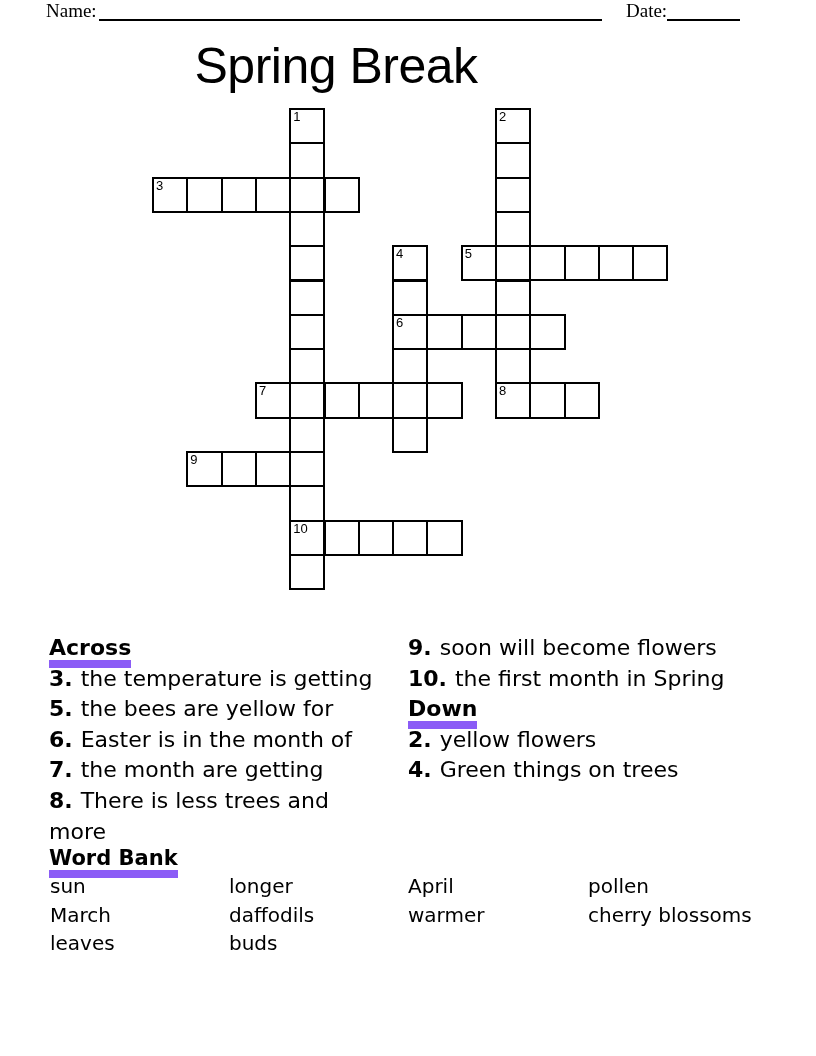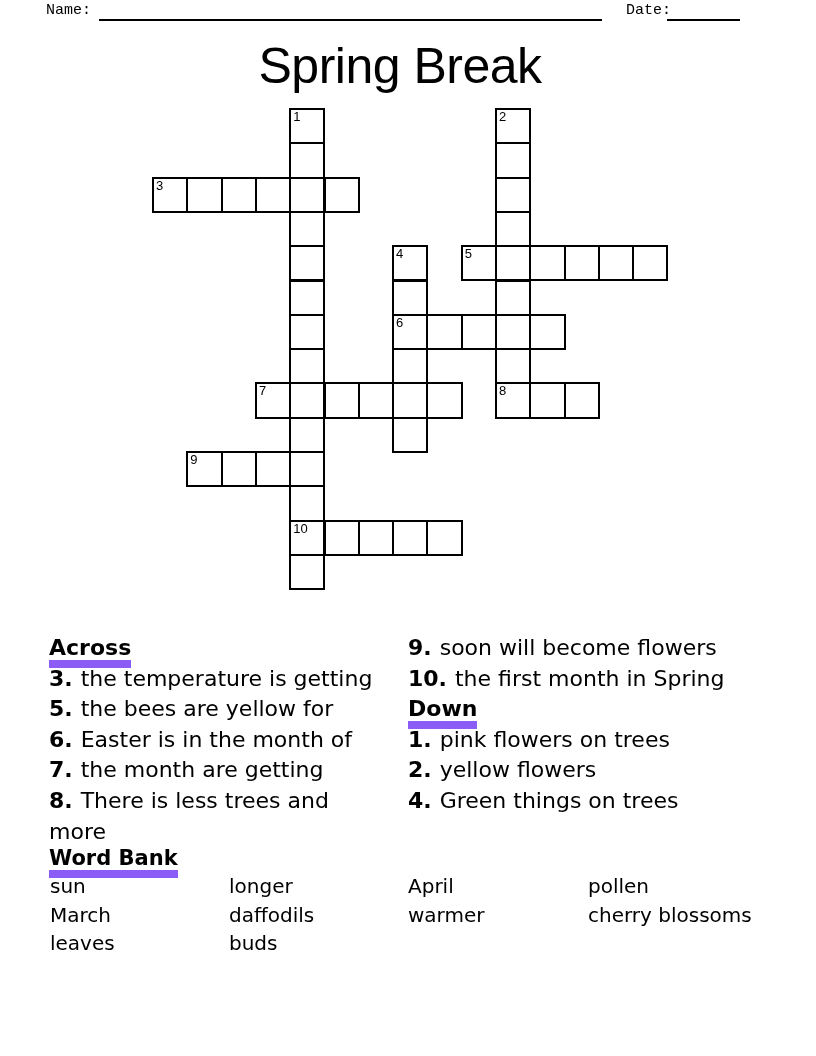--- a/index.html
+++ b/index.html
@@ -6,39 +6,38 @@
   .page{
     position:relative;
     width:816px;height:1056px;
     background:#fff;color:#000;
     font-family:"DejaVu Sans", sans-serif;
     overflow:hidden;
   }
   
   .hdr-label{
     position:absolute;
-    font-family:Liberation Mono, monospace;
-    font-size:15px;line-height:20px;
+    font-family:Liberation Serif, serif;
+    font-size:19px;line-height:20px;
   }
   .name-label{left:46px;top:1px;}
   .date-label{left:626px;top:1px;}
   .blank-line{
     position:absolute;top:3px;height:16px;
     border-bottom:2px solid #000;
   }
   .name-line{left:99px;width:503px;}
   .date-line{left:667px;width:73px;}
   
   .title{
-    position:absolute;left:16px;top:40px;width:672px;
+    position:absolute;left:0;top:40px;width:672px;
     text-align:center;
     font-family:"Liberation Sans", sans-serif;
     font-size:50px;line-height:52px;
     letter-spacing:-0.5px;
-    padding-left:48px;
   }
   
   .grid{position:absolute;left:152px;top:108px;}
   .cell{
     position:absolute;
     width:36.3px;height:36.3px;
     box-sizing:border-box;
     border:2px solid #000;
     background:#fff;
   }
@@ -177,21 +176,20 @@
     <div class="clue"><b>6.</b><span>Easter is in the month of</span></div>
     <div class="clue"><b>7.</b><span>the month are getting</span></div>
     <div class="clue"><b>8.</b><span>There is less trees and
 more</span></div>
   </div>
 
   <div class="clue-col clue-col-right">
     <div class="clue"><b>9.</b><span>soon will become flowers</span></div>
     <div class="clue"><b>10.</b><span>the first month in Spring</span></div>
     <div class="clue-heading"><span class="hd">Down</span></div>
-    <div class="clue"><b>1.</b><span>pink flowers on trees</span></div>
     <div class="clue"><b>2.</b><span>yellow flowers</span></div>
     <div class="clue"><b>4.</b><span>Green things on trees</span></div>
   </div>
 
   <div class="wordbank-heading"><span class="hd">Word Bank</span></div>
   <div class="wordbank-words">
       <span>sun</span>
       <span>longer</span>
       <span>April</span>
       <span>pollen</span>

